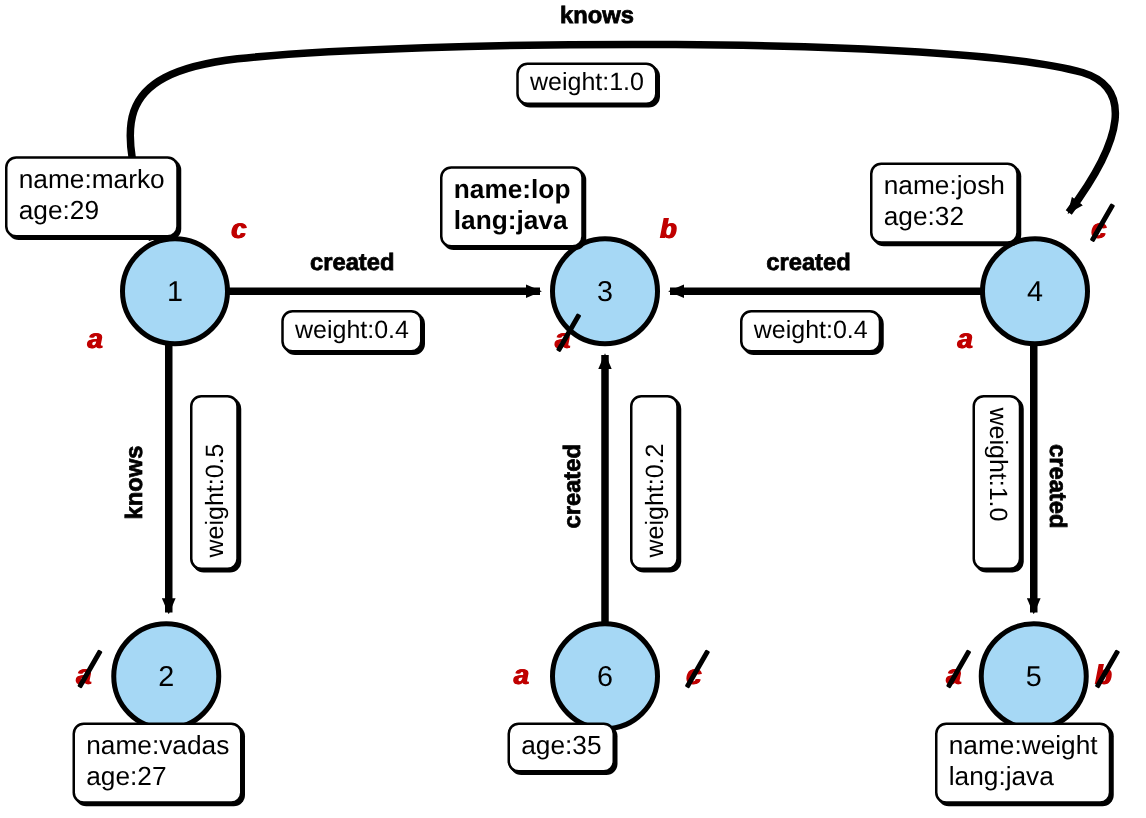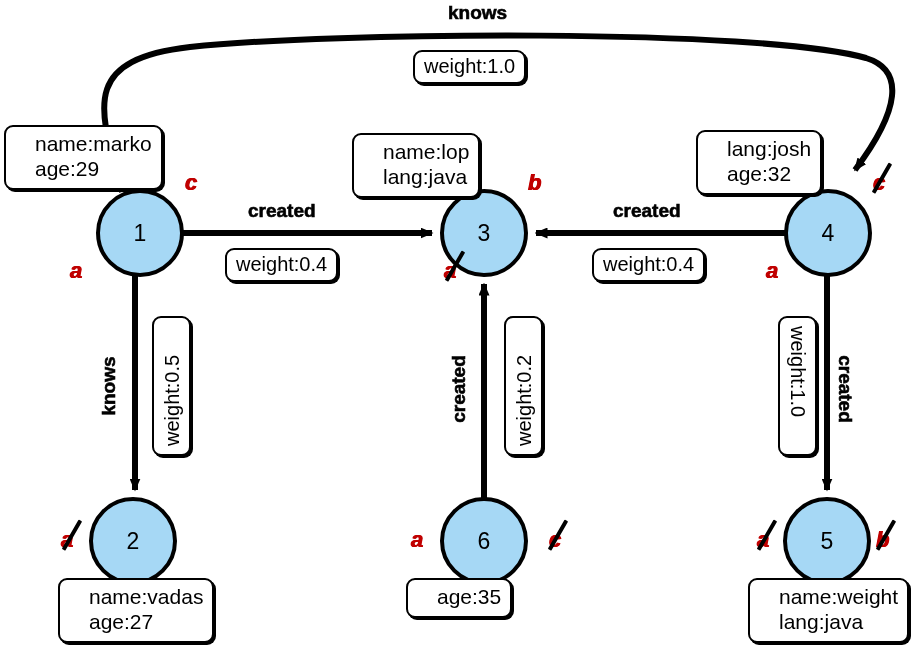--- a/index.html
+++ b/index.html
@@ -2,21 +2,21 @@
 <html><head>
 <meta charset="utf-8">
 <style>
   html,body{margin:0;padding:0;background:#ffffff;}
   #stage{position:relative;width:917px;height:654px;background:#ffffff;
          font-family:"Liberation Sans",sans-serif;overflow:hidden;}
   svg.layer{position:absolute;left:0;top:0;width:917px;height:654px;}
   .propbox{position:absolute;background:#ffffff;border:2.5px solid #000;border-radius:9px;
            padding:5px 9px 6px 9px;line-height:1.18;font-size:21px;color:#000;white-space:nowrap;
            box-shadow:2px 2px 0 #000;}
-  .propbox div{white-space:nowrap;margin-left:20px;}
+  .propbox div{white-space:nowrap;}
   .wbox{position:absolute;background:#fff;border:2.5px solid #000;border-radius:9px;
         padding:3px 9px 4px 9px;font-size:20px;color:#000;white-space:nowrap;box-shadow:2px 2px 0 #000;}
   .wbox.vert{padding:8px 4px 8px 5px;}
   .wbox.vert span{display:block;white-space:nowrap;}
   .edgelabel{position:absolute;font-size:19px;font-weight:bold;color:#000;white-space:nowrap;
              -webkit-text-stroke:0.6px #000;}
   .nodenum{position:absolute;font-size:23px;color:#000;text-align:center;}
   .redlab{position:absolute;font-size:22px;font-weight:bold;font-style:italic;color:#c00000;
           text-shadow:0.6px 0 #c00000,-0.6px 0 #c00000;}
   .strike{position:absolute;width:3.5px;height:34px;background:#000;border-radius:1px;}
@@ -61,26 +61,26 @@
   <div class="nodenum" style="left:113px;top:528px;width:40px;">2</div>
   <div class="nodenum" style="left:464px;top:220px;width:40px;">3</div>
   <div class="nodenum" style="left:808px;top:220px;width:40px;">4</div>
   <div class="nodenum" style="left:807px;top:528px;width:40px;">5</div>
   <div class="nodenum" style="left:464px;top:528px;width:40px;">6</div>
 
   <div class="propbox" style="left:4px;top:125px;">
     <div>name:marko</div>
     <div>age:29</div>
   </div>
-  <div class="propbox" style="left:352px;top:133px;">
+  <div class="propbox" style="left:352px;top:133px;font-weight:bold;">
     <div>name:lop</div>
     <div>lang:java</div>
   </div>
   <div class="propbox" style="left:696px;top:130px;">
-    <div>lang:josh</div>
+    <div>name:josh</div>
     <div>age:32</div>
   </div>
   <div class="propbox" style="left:58px;top:578px;">
     <div>name:vadas</div>
     <div>age:27</div>
   </div>
   <div class="propbox" style="left:406px;top:578px;">
     <div>age:35</div>
   </div>
   <div class="propbox" style="left:748px;top:578px;">

